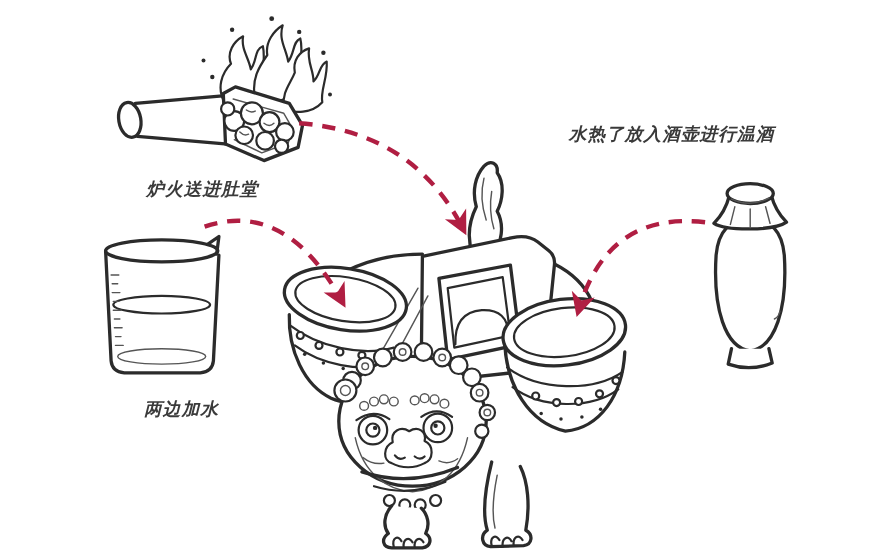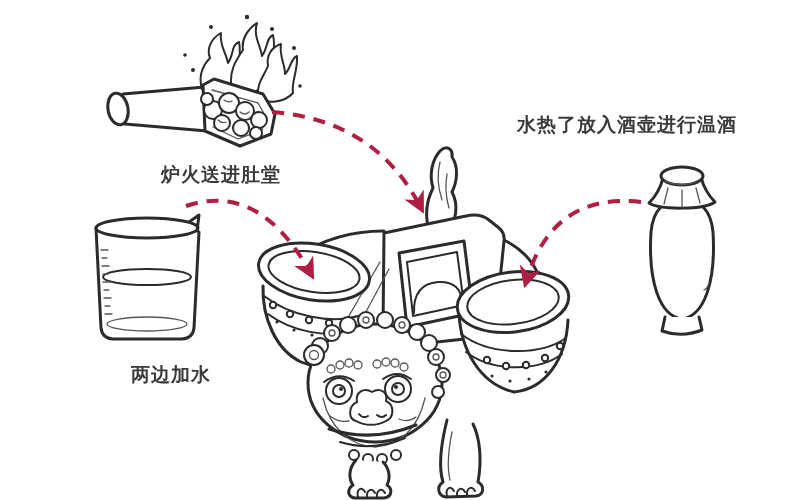--- a/index.html
+++ b/index.html
@@ -6,25 +6,26 @@
   .stage{
     position:relative;
     width:800px;height:500px;
     background:var(--background,#fff);
     overflow:hidden;
     font-family:"Liberation Sans",sans-serif;
   }
   .stage svg{position:absolute;left:0;top:0;}
   .label{
     position:absolute;
-    font-size:19px;
+    font-size:16px;
     font-weight:700;
     letter-spacing:1px;
     color:var(--text,#3a3a3a);
     white-space:nowrap;
+    font-style:italic;
   }
   
   .ln{stroke:var(--line,#2b2b2b);fill:none;stroke-width:2;stroke-linecap:round;stroke-linejoin:round;}
   .ln3{stroke:var(--line,#2b2b2b);fill:none;stroke-width:3;stroke-linecap:round;stroke-linejoin:round;}
   .thin{stroke:#555;fill:none;stroke-width:1.3;stroke-linecap:round;stroke-linejoin:round;}
   .fw{fill:#ffffff;}
   .dot{fill:var(--line,#2b2b2b);stroke:none;}
   .arrow{stroke:var(--arrow,#b01e42);fill:none;stroke-width:4;stroke-dasharray:12 9;stroke-linecap:butt;}
 </style>
 </head>
@@ -186,18 +187,18 @@
         <path class="ln" d="M447,496 C445,488 451,485 454,491 M457,497 C456,489 462,486 465,492 M467,496 C466,488 472,485 475,491"></path>
         <path class="thin" d="M452,432 C448,452 447,468 450,480"></path>
       </g>
     </g>
 
     <path class="arrow" d="M272,112 Q376,120 421,208" marker-end="url(#ah)"></path>
     <path class="arrow" d="M186,206 Q260,181 311,274" marker-end="url(#ah)"></path>
     <path class="arrow" d="M641,202 Q552,192 526,282" marker-end="url(#ah)"></path>
   </svg>
 
-  <div class="label" style="left:133px;top:162px;margin-left:28px;">炉火送进肚堂</div>
+  <div class="label" style="left:133px;top:162px;">炉火送进肚堂</div>
 
   <div class="label" style="left:131px;top:362px;text-align:center;">两边加水</div>
 
   <div class="label" style="left:517px;top:112px;">水热了放入酒壶进行温酒</div>
 </div>
 
 </body></html>

